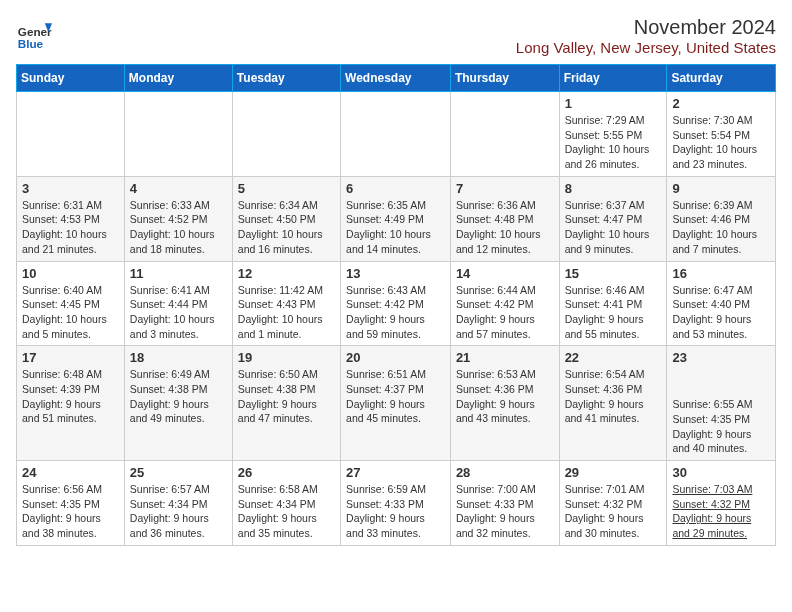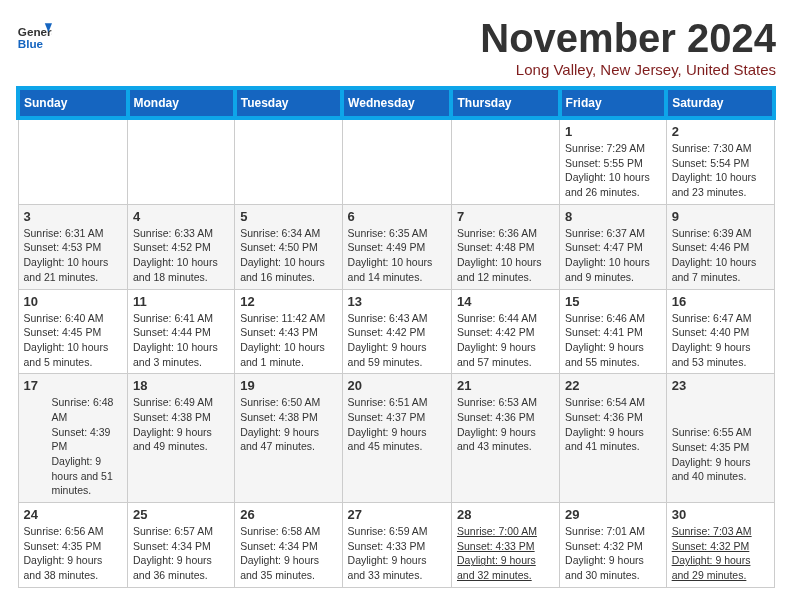--- a/index.html
+++ b/index.html
@@ -24,41 +24,41 @@
     }
     .logo-icon {
       width: 36px;
       height: 36px;
       margin-right: 4px;
     }
     .title-block {
       text-align: right;
     }
     .month-title {
-      font-size: 40px;
-      font-weight: bold;
+      font-size: 20px;
+      font-weight: normal;
       color: #333;
     }
     .location {
       font-size: 15px;
       color: #7f1d1d;
     }
     table {
       width: 100%;
       border-collapse: collapse;
       font-size: 11px;
     }
     thead tr th {
       background: #1565c0;
       color: #fff;
       padding: 6px 4px;
       text-align: left;
       font-size: 12px;
       font-weight: bold;
-      border: 4px solid #0ea5e9;
+      border: 1px solid #0ea5e9;
     }
     tbody tr td {
       border: 1px solid #ccc;
       vertical-align: top;
       padding: 4px 5px;
       width: 113px;
       min-height: 70px;
       background: #fff;
     }
     tbody tr:nth-child(even) td {
@@ -213,21 +213,21 @@
         <td>
           <span class="day-num">16</span>
           <div class="day-info" style="white-space: pre-line;">Sunrise: 6:47 AM
 Sunset: 4:40 PM
 Daylight: 9 hours and 53 minutes.</div>
         </td>
       </tr>
       <tr>
         <td>
           <span class="day-num">17</span>
-          <div class="day-info" style="white-space: pre-line; margin-left: 28px;">Sunrise: 6:48 AM
+          <div class="day-info" style="white-space: pre-line;">Sunrise: 6:48 AM
 Sunset: 4:39 PM
 Daylight: 9 hours and 51 minutes.</div>
         </td>
         <td>
           <span class="day-num">18</span>
           <div class="day-info" style="white-space: pre-line;">Sunrise: 6:49 AM
 Sunset: 4:38 PM
 Daylight: 9 hours and 49 minutes.</div>
         </td>
         <td>
@@ -281,21 +281,21 @@
 Daylight: 9 hours and 35 minutes.</div>
         </td>
         <td>
           <span class="day-num">27</span>
           <div class="day-info" style="white-space: pre-line;">Sunrise: 6:59 AM
 Sunset: 4:33 PM
 Daylight: 9 hours and 33 minutes.</div>
         </td>
         <td>
           <span class="day-num">28</span>
-          <div class="day-info" style="white-space: pre-line; text-decoration: underline;">Sunrise: 7:00 AM
+          <div class="day-info" style="white-space: pre-line;">Sunrise: 7:00 AM
 Sunset: 4:33 PM
 Daylight: 9 hours and 32 minutes.</div>
         </td>
         <td>
           <span class="day-num">29</span>
           <div class="day-info" style="white-space: pre-line;">Sunrise: 7:01 AM
 Sunset: 4:32 PM
 Daylight: 9 hours and 30 minutes.</div>
         </td>
         <td>

